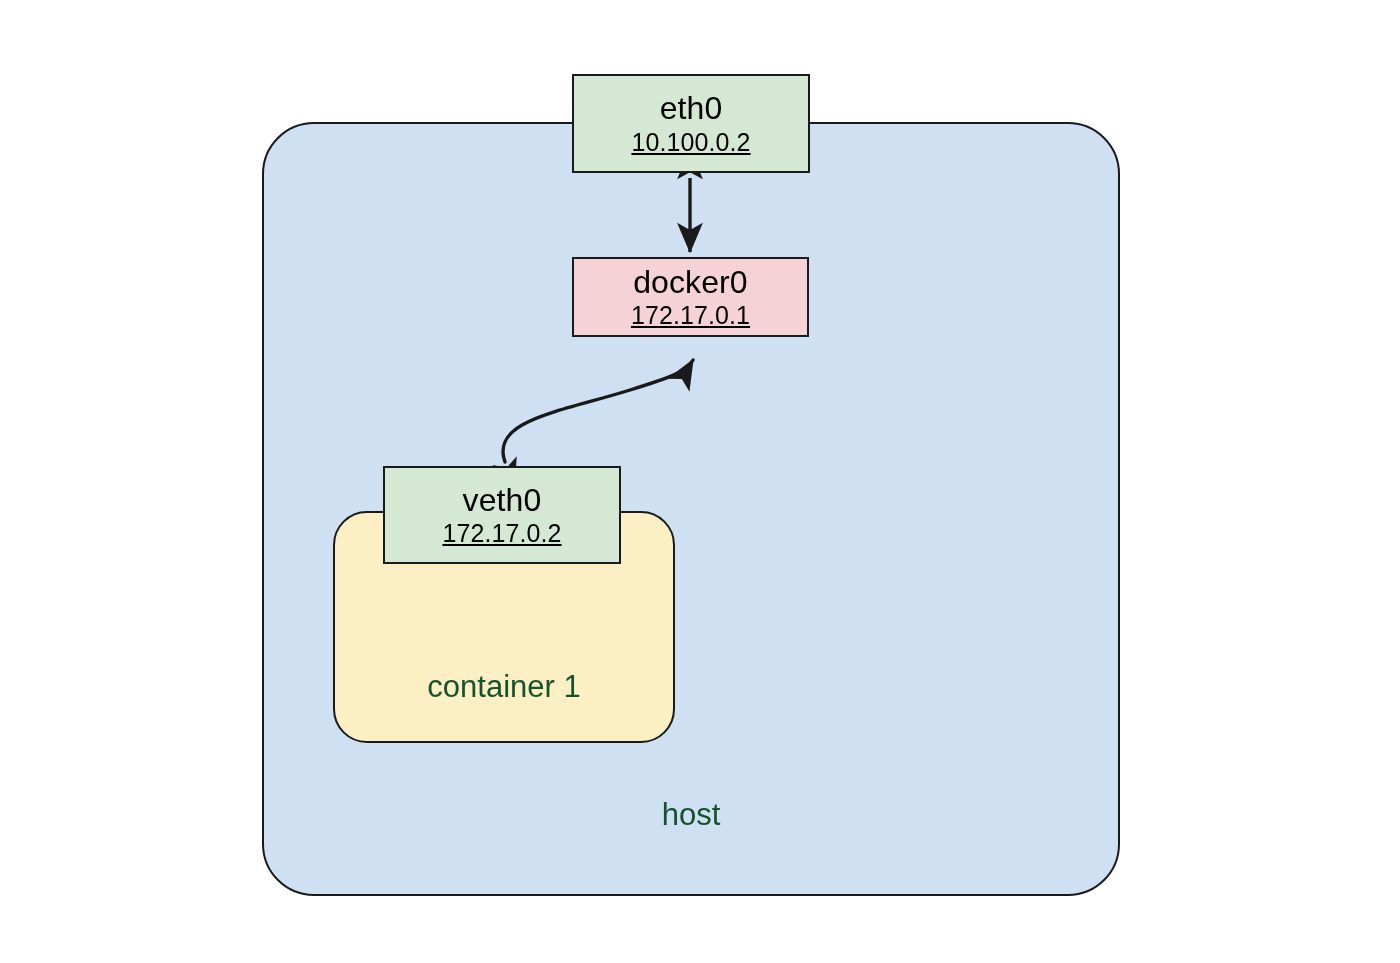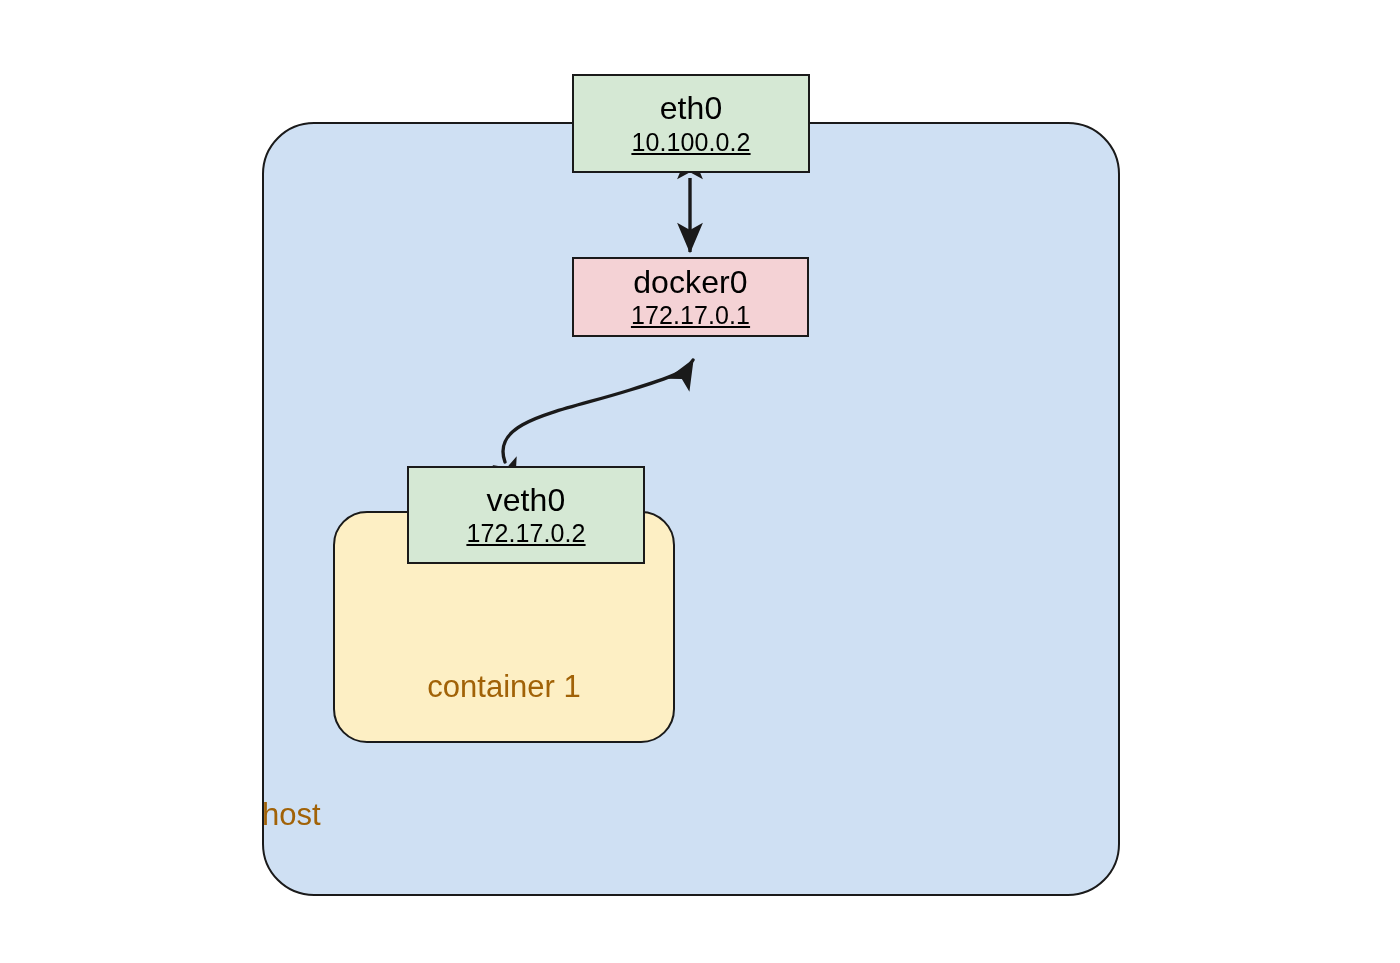--- a/index.html
+++ b/index.html
@@ -43,37 +43,38 @@
 
   
   .zone {
     position: absolute;
     box-sizing: border-box;
     border: 2.5px solid #1a1a1a;
   }
   .zone-label {
     position: absolute;
     font-size: 31px;
-    color: #a16207;
+    color: #14532d;
     white-space: nowrap;
   }
 
   
   #host-zone {
     left: 262px;
     top: 122px;
     width: 858px;
     height: 774px;
     border-radius: 52px;
     background: #cfe0f3;
   }
   #host-label {
     left: 262px;
     top: 797px;
     width: 858px;
+    text-align: center;
   }
 
   #container1-zone {
     left: 333px;
     top: 511px;
     width: 342px;
     height: 232px;
     border-radius: 34px;
     background: #fdefc4;
   }
@@ -97,21 +98,20 @@
     width: 237px;
     height: 80px;
     background: #f4d2d5;
   }
   #node-veth0 {
     left: 383px;
     top: 466px;
     width: 238px;
     height: 98px;
     background: #d5e8d4;
-    margin-left: 24px;
   }
 
   .edge-layer {
     position: absolute;
     left: 0;
     top: 0;
     width: 1400px;
     height: 963px;
     pointer-events: none;
   }

